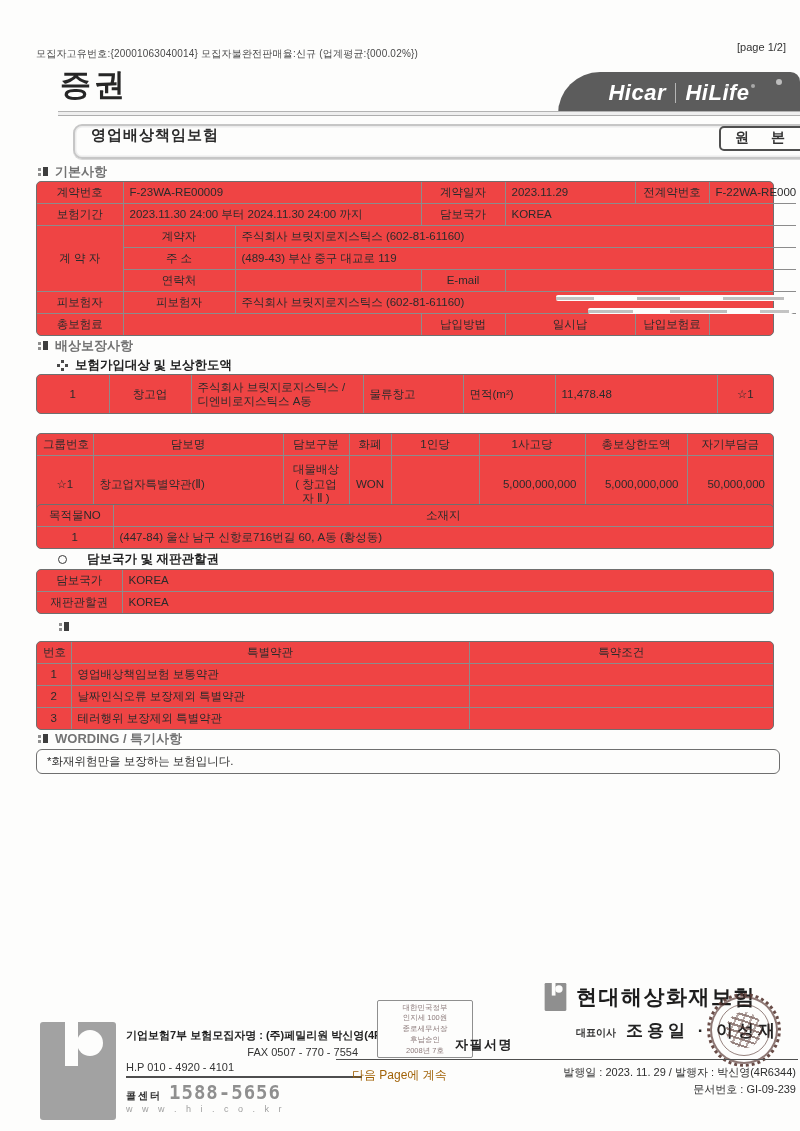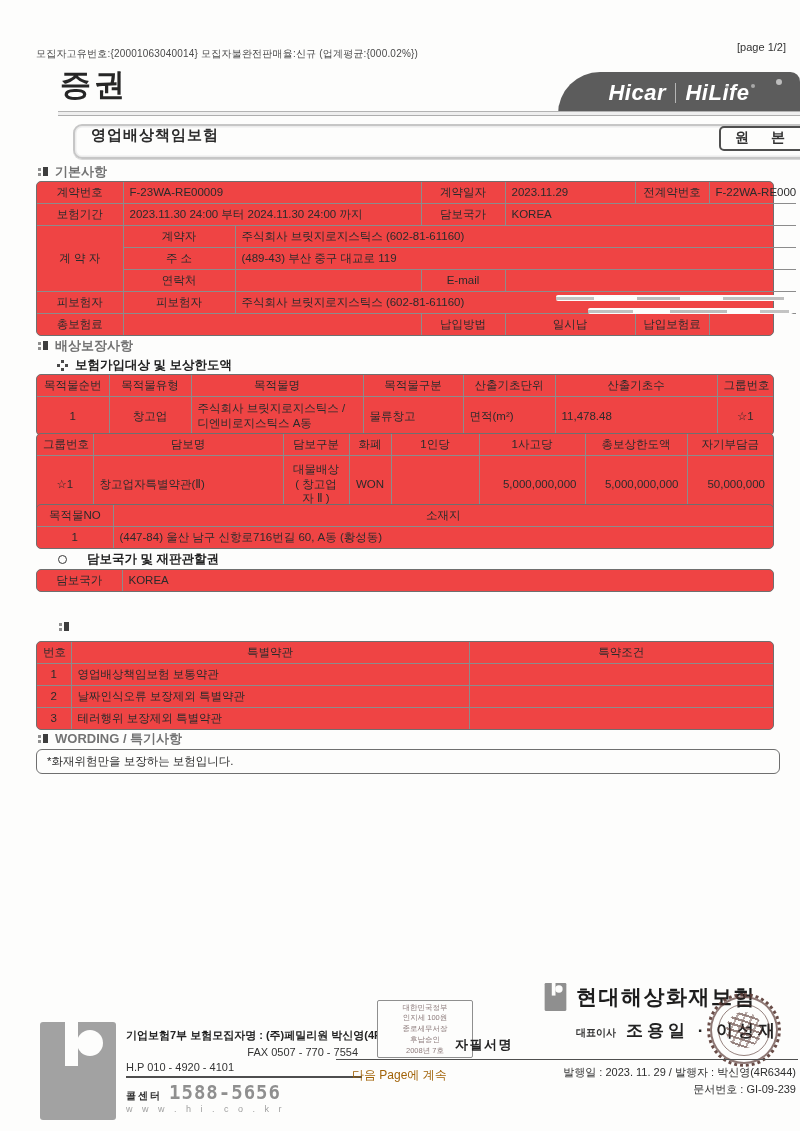--- a/index.html
+++ b/index.html
@@ -207,29 +207,20 @@
       <colgroup>
           <col style="width:72px">
           <col style="width:82px">
           <col style="width:172px">
           <col style="width:100px">
           <col style="width:92px">
           <col style="width:162px">
           <col style="width:56px">
         </colgroup>
       <tbody>
-          <tr>
-        <th class="lc">목적물순번</th>
-        <th class="lc">목적물유형</th>
-        <th class="lc">목적물명</th>
-        <th class="lc">목적물구분</th>
-        <th class="lc">산출기초단위</th>
-        <th class="lc">산출기초수</th>
-        <th class="lc">그룹번호</th>
-      </tr>
       <tr style="height:38px;">
         <td class="lc">1</td>
         <td class="lc">창고업</td>
         <td class="wrapcell">주식회사 브릿지로지스틱스 / 디엔비로지스틱스 A동</td>
         <td>물류창고</td>
         <td>면적(m²)</td>
         <td>11,478.48</td>
         <td class="lc">☆1</td>
       </tr>
     </tbody>
@@ -301,20 +292,24 @@
     <table>
       <colgroup>
           <col style="width:85px">
           <col>
         </colgroup>
       <tbody>
           <tr>
         <td class="lc">담보국가</td>
         <td>KOREA</td>
       </tr>
+      <tr>
+        <td class="lc">재판관할권</td>
+        <td>KOREA</td>
+      </tr>
     </tbody>
       </table>
   </div>
 
   <div class="abs sec-head" style="left:38px;top:622px;flex-direction:column;">
     <span class="sq-bullet"></span>
     <span>보험조건</span>
   </div>
 
   <div class="abs tbl" style="top:641px;">

